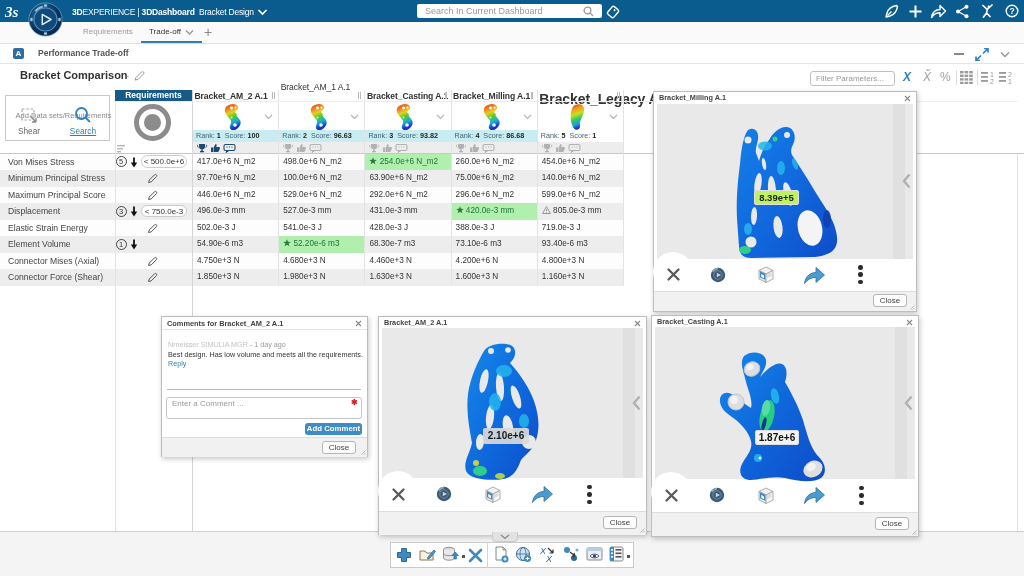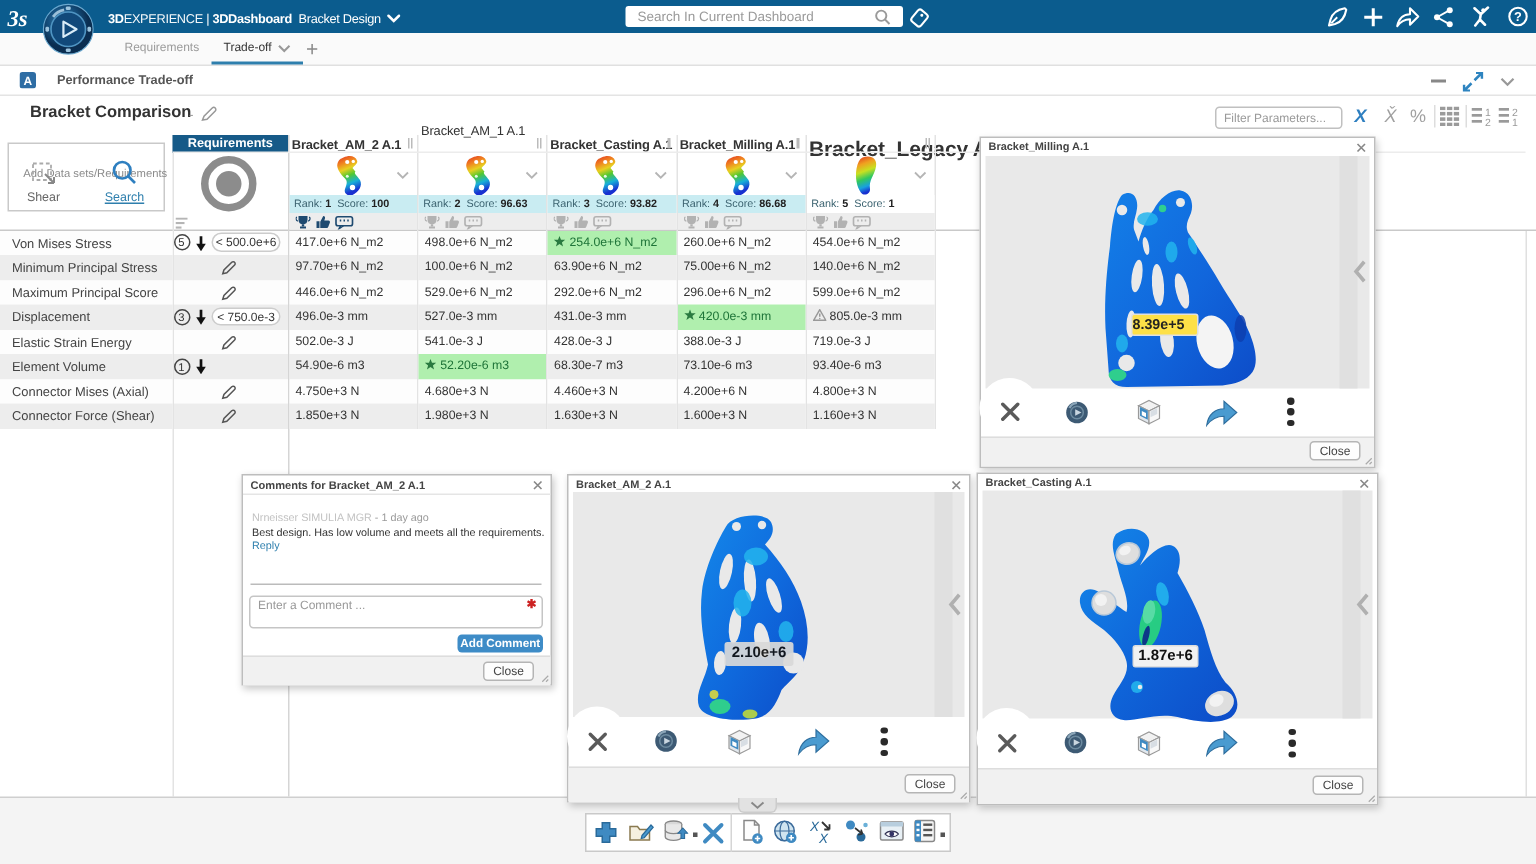--- a/index.html
+++ b/index.html
@@ -558,21 +558,21 @@
 <g opacity="0.85">
       <ellipse cx="34" cy="22" rx="7" ry="4.5" fill="#23b4ee"></ellipse>
       <ellipse cx="50" cy="44" rx="4" ry="7" fill="#23b4ee"></ellipse>
       <ellipse cx="17" cy="105" rx="4" ry="6" fill="#23b4ee"></ellipse>
       <ellipse cx="14" cy="126" rx="6" ry="4" fill="#35e080"></ellipse>
       <circle cx="44" cy="15" r="2.5" fill="#35e080"></circle>
       <ellipse cx="96" cy="95" rx="4" ry="9" fill="#0d3fb0"></ellipse>
       <ellipse cx="64" cy="40" rx="2.5" ry="6" fill="#23b4ee" transform="rotate(-20 64 40)"></ellipse>
     </g>
 </svg>
-<div class="a tx" style="left:754px;top:209px;width:45px;height:15px;background:#fde047;border-radius:2px;border:1px solid #e0e0e0;font-size:9.5px;font-weight:bold;color:#222;text-align:left;line-height:14px">8.39e+5</div>
+<div class="a tx" style="left:754px;top:190px;width:45px;height:15px;background:#bef264;border-radius:2px;border:1px solid #e0e0e0;font-size:9.5px;font-weight:bold;color:#222;text-align:center;line-height:14px">8.39e+5</div>
 <div class="a" style="left:653px;top:251.5px;width:40px;height:40px;background:#fff;border-radius:50%"></div>
 <svg class="a" style="left:665.5px;top:267.0px" width="15" height="15" viewBox="0 0 15 15">
     <path d="M2.5,2.5 L12.5,12.5 M12.5,2.5 L2.5,12.5" stroke="#5a5a5a" stroke-width="2.3" stroke-linecap="round"></path>
   </svg>
 <svg class="a" style="left:709.68px;top:266.5px" width="16" height="16" viewBox="0 0 16 16">
     <circle cx="8" cy="8" r="7.2" fill="#3d5a74"></circle>
     <path d="M3,5 A6,6 0 0 1 8,1.6" fill="none" stroke="#8aa5b8" stroke-width="1.6"></path>
     <circle cx="8" cy="8" r="4.2" fill="none" stroke="#6d8ba0" stroke-width="1"></circle>
     <polygon points="6.8,5.8 11,8 6.8,10.2" fill="#c9d6e0"></polygon>
   </svg>

